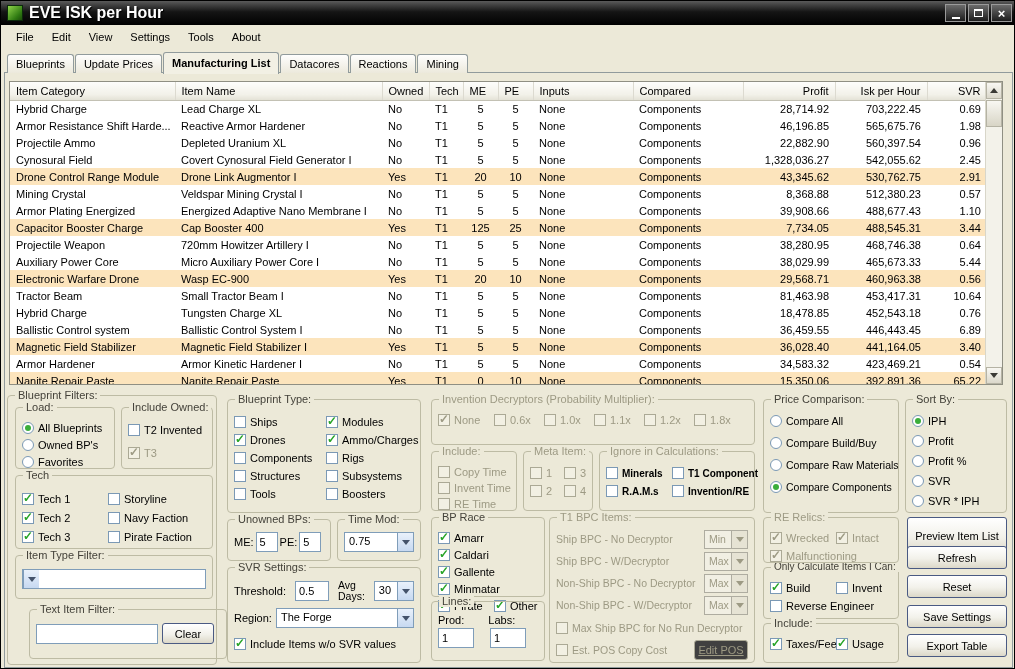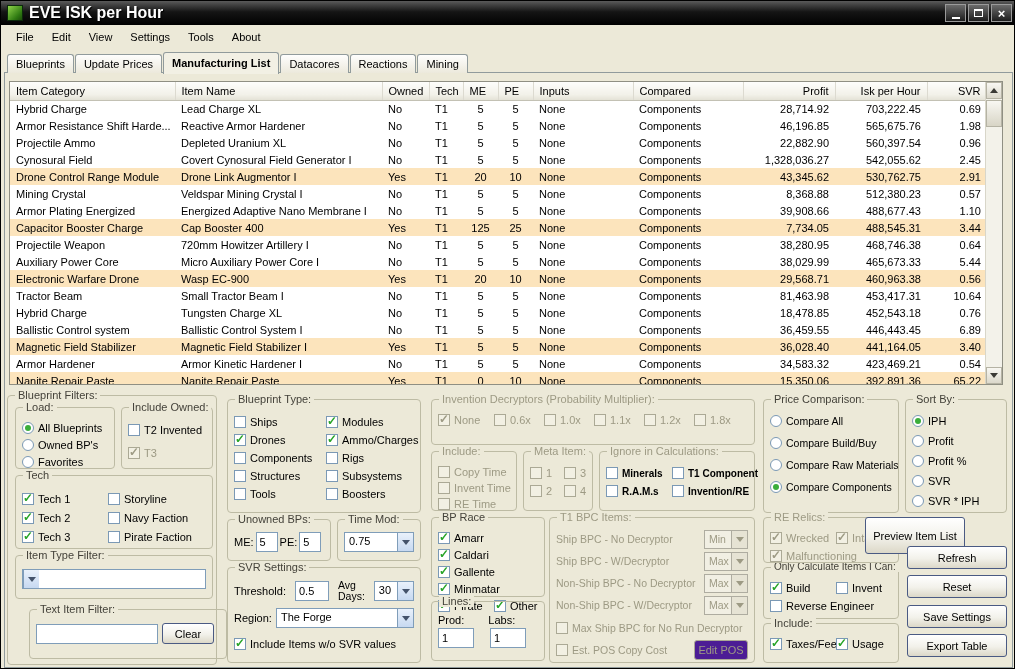--- a/index.html
+++ b/index.html
@@ -93,21 +93,21 @@
   .dd .val { flex:1; padding:2px 4px; overflow:hidden; white-space:nowrap; }
   .dd .arr { width:16px; background:linear-gradient(#E9F1FB,#C7D9F1); border-left:1px solid #7F9DB9;
     display:flex; align-items:center; justify-content:center; }
   .dd .arr::after { content:""; border:4px solid transparent; border-top:5px solid #44536B; margin-top:5px; }
   .dd.disabled { background:#F1EFE3; border-color:#AEACA0; color:var(--disabled-text,#9D9A84); }
   .dd.disabled .arr { background:#E6E3D4; border-left-color:#AEACA0; }
   .dd.disabled .arr::after { border-top-color:#9D9A84; }
 
   .btn { border:1px solid #4A5A83; border-radius:3px; background:linear-gradient(#FFFFFF,#F2F1EA 55%,#DCD8C8);
     font:11px "Liberation Sans",sans-serif; display:flex; align-items:center; justify-content:center; }
-  .btn.disabled { color:var(--disabled-text,#9D9A84); border-color:#ABA995; background:#4c1d95; }
+  .btn.disabled { color:var(--disabled-text,#9D9A84); border-color:#ABA995; background:#404040;text-decoration:underline; }
   .abs { position:absolute; }
   .hrow { display:flex; align-items:center; gap:4px; }
   .flabel { white-space:nowrap; }
   .small { font-size:10.5px; }
   .t1row { display:flex; align-items:center; justify-content:space-between; height:22px; font-size:10.5px; }
   .t1row .dd { width:44px; height:19px; }
 </style>
 </head>
 <body>
 
@@ -848,19 +848,19 @@
           <span class="cb" data-checked="true"></span>
           <span class="lbl">Taxes/Fees</span>
         </label>
         <label class="item">
           <span class="cb" data-checked="true"></span>
           <span class="lbl">Usage</span>
         </label>
       </div>
   </div>
 
-  <div class="btn abs" style="left:864px;top:516px;width:100px;height:37px">Preview Item List</div>
+  <div class="btn abs" style="left:906px;top:516px;width:100px;height:37px">Preview Item List</div>
   <div class="btn abs" style="left:906px;top:545px;width:100px;height:23px">Refresh</div>
   <div class="btn abs" style="left:906px;top:574px;width:100px;height:23px">Reset</div>
   <div class="btn abs" style="left:906px;top:604px;width:100px;height:23px">Save Settings</div>
   <div class="btn abs" style="left:906px;top:633px;width:100px;height:23px">Export Table</div>
 
 </div>
 
 </body></html>

